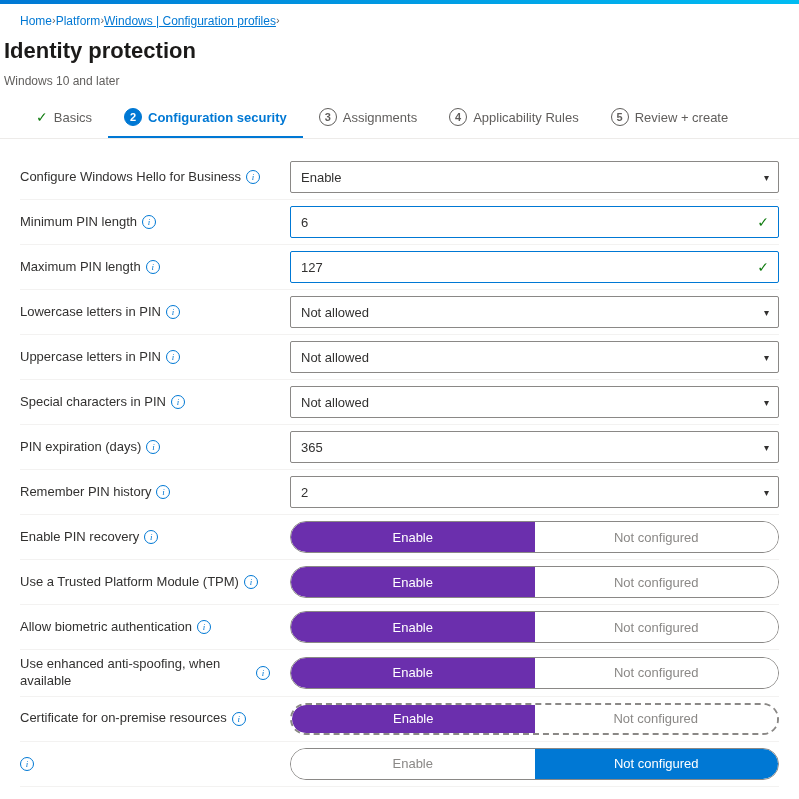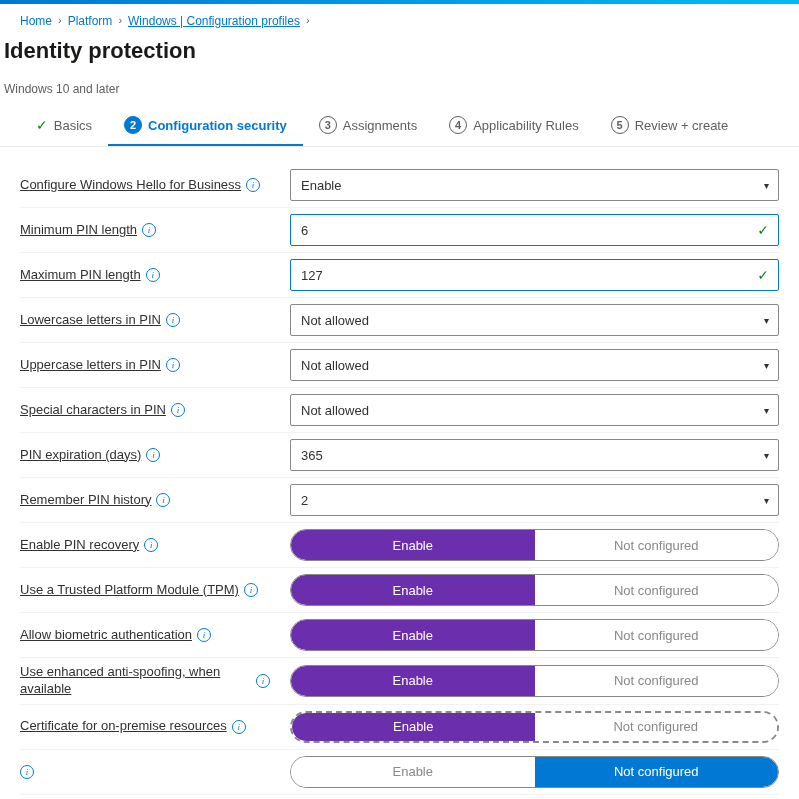--- a/index.html
+++ b/index.html
@@ -13,37 +13,37 @@
     .top-bar {
       height: 4px;
       background: linear-gradient(90deg, #0078d4, #00bcf2);
     }
     .breadcrumb {
       padding: 10px 30px 4px 20px;
       font-size: 12px;
       color: #0078d4;
       display: flex;
       align-items: flex-start;
-      gap: 6px;
+      gap: 0;
     }
     .breadcrumb span.sep { color: #605e5c; font-size: 11px; }
     .breadcrumb a { color: #0078d4; text-decoration: none; cursor: pointer; }
     .breadcrumb .current { color: #0078d4; text-decoration: underline; }
     .page-header {
       padding: 6px 20px 10px 4px;
     }
     .page-title {
       font-size: 22px;
       font-weight: 600;
       color: #1b1a19;
     }
     .page-subtitle {
       font-size: 12px;
       color: #605e5c;
-      margin-top: 18px;
+      margin-top: 10px;
     }
     .tabs {
       display: flex;
       align-items: center;
       padding: 0 20px;
       border-bottom: 1px solid #edebe9;
       gap: 0;
       margin-bottom: 16px;
     }
     .tab {
@@ -97,21 +97,20 @@
       width: 250px;
       min-width: 250px;
       font-size: 13px;
       color: #323130;
       display: flex;
       align-items: center;
       gap: 5px;
     }
     .form-label-text {
       line-height: 1.3;
-      text-decoration: underline;
     }
     .info-icon {
       display: inline-flex;
       align-items: center;
       justify-content: center;
       width: 14px;
       height: 14px;
       border-radius: 50%;
       border: 1.5px solid #0078d4;
       color: #0078d4;

